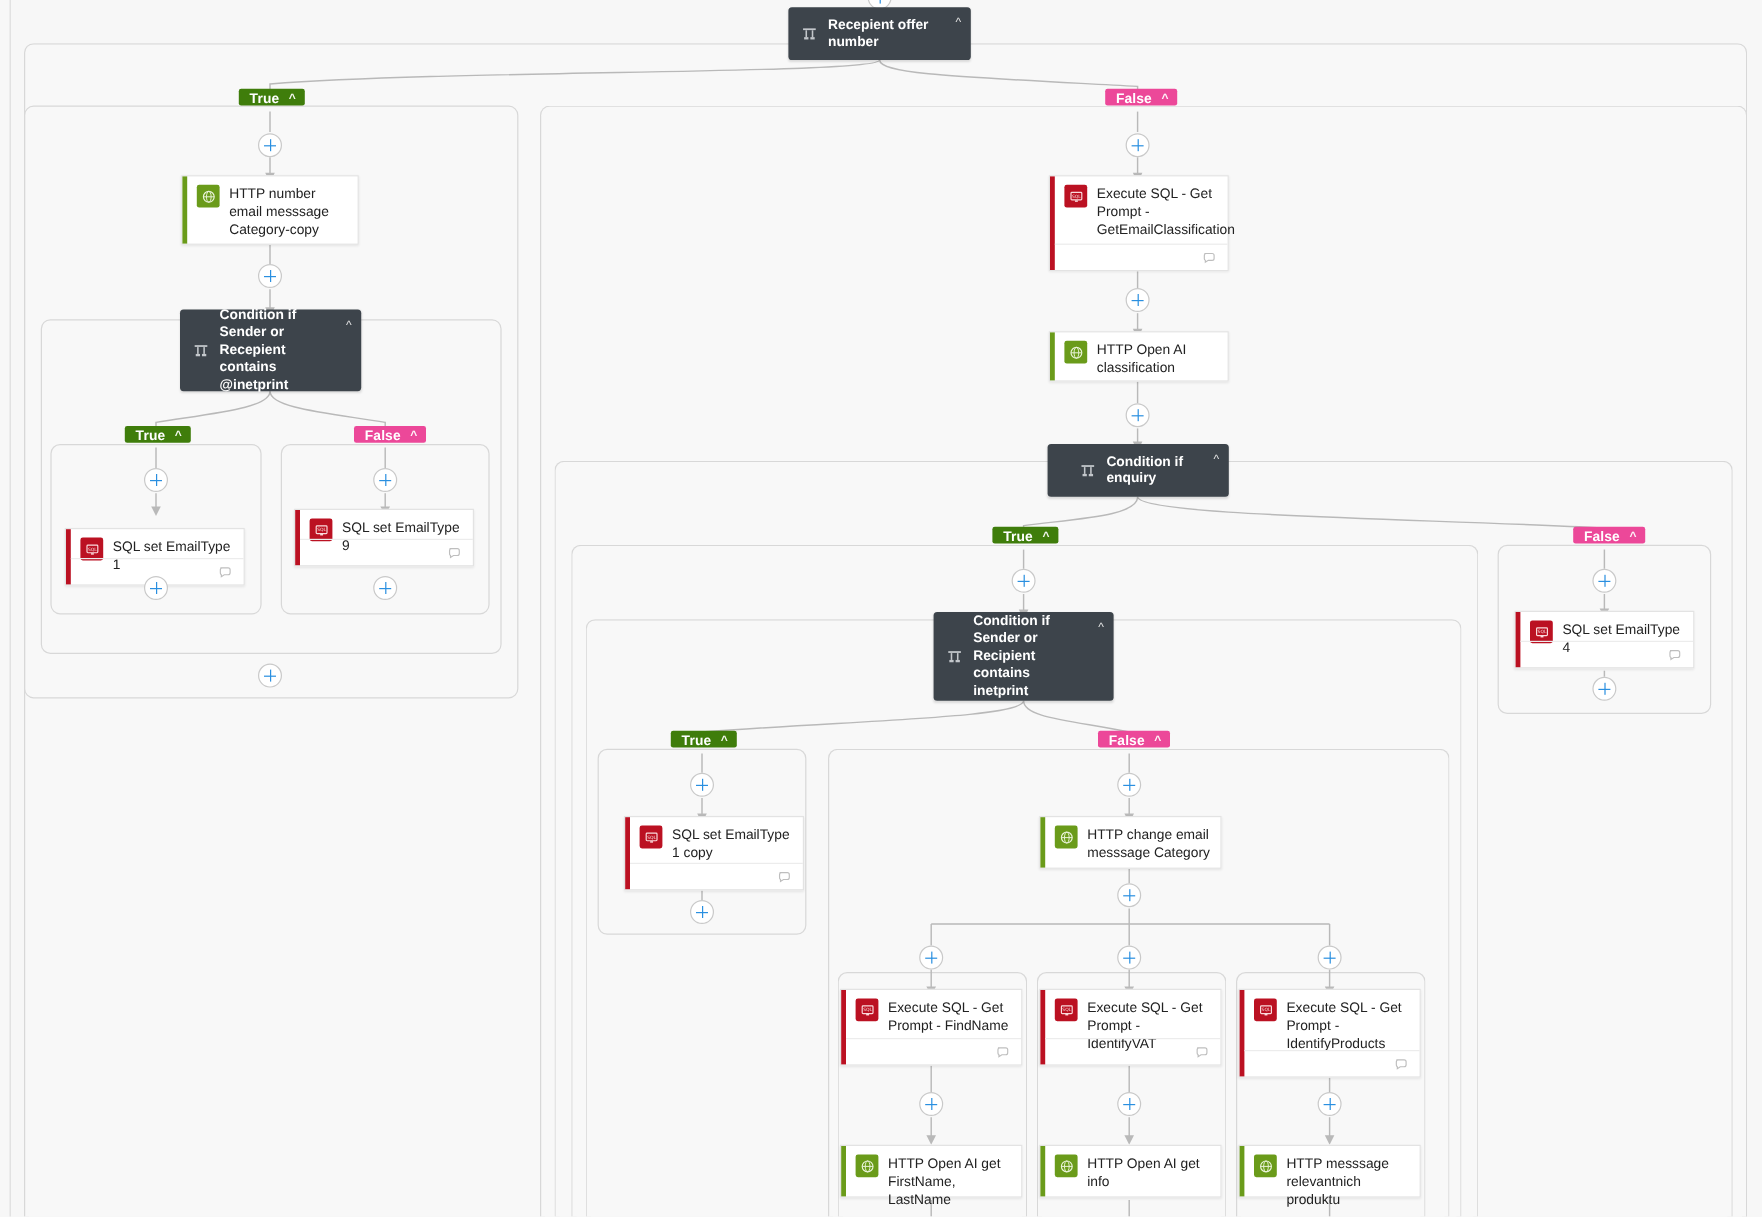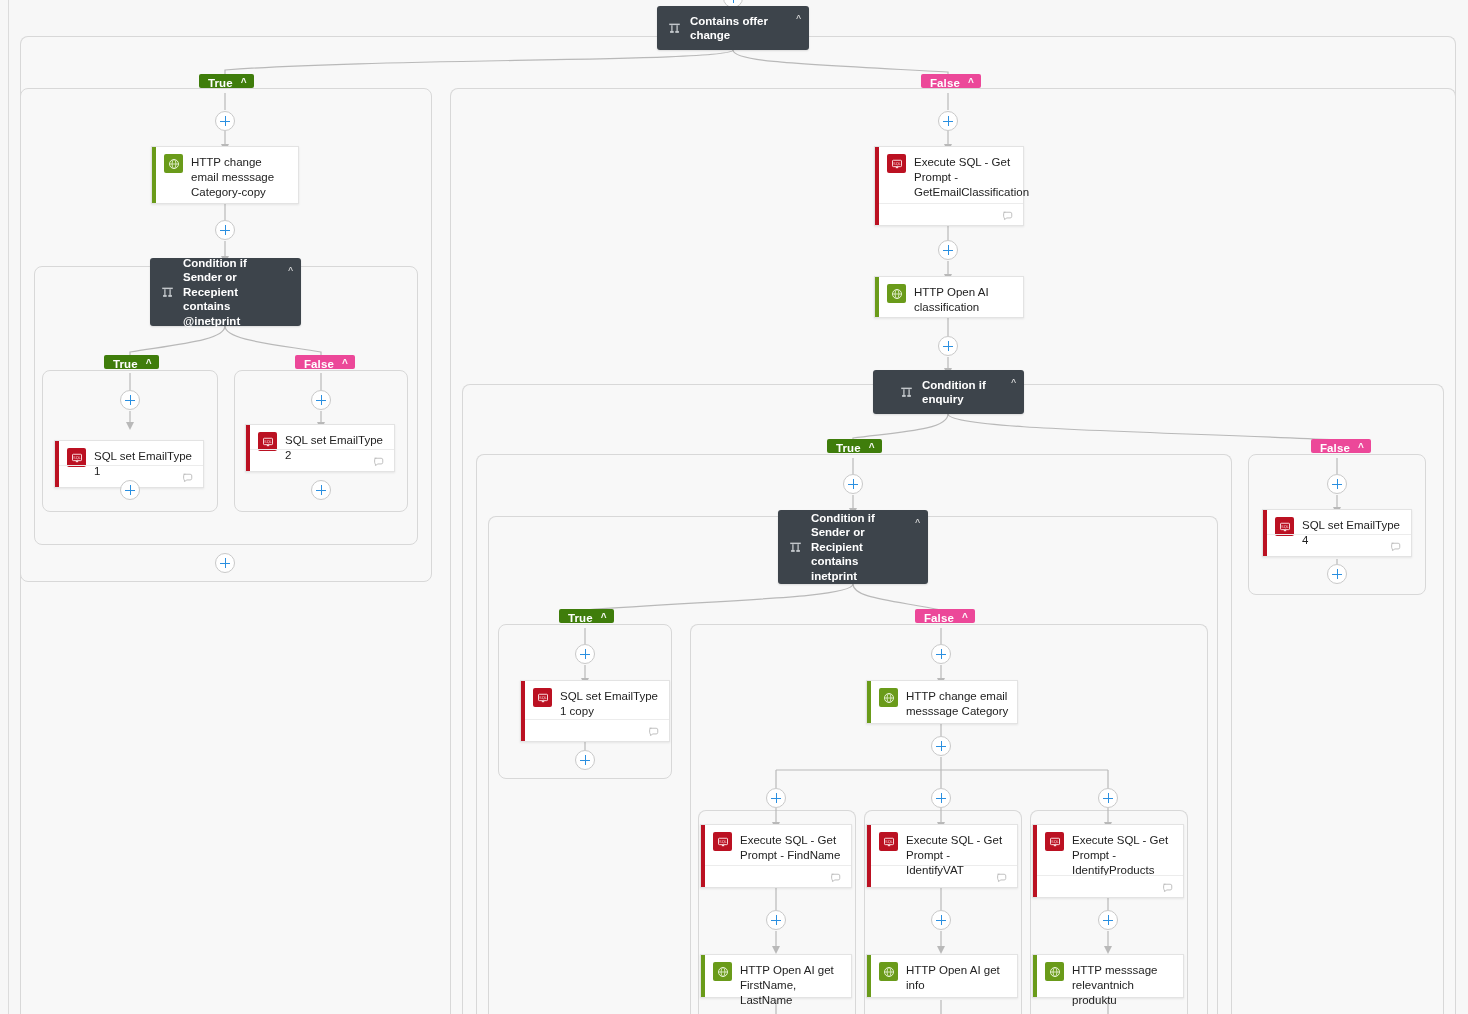--- a/index.html
+++ b/index.html
@@ -206,41 +206,41 @@
       <svg width="13" height="13" viewBox="0 0 16 16">
           <g fill="#c3c7cb">
             <rect x="1.5" y="2" width="13" height="1.8"></rect>
             <rect x="4" y="4" width="1.6" height="7"></rect>
             <rect x="10.4" y="4" width="1.6" height="7"></rect>
             <rect x="2.6" y="11" width="4.4" height="2.4"></rect>
             <rect x="9" y="11" width="4.4" height="2.4"></rect>
           </g>
         </svg>
     </span>
-    <span class="ctext">Contains offer change</span>
+    <span class="ctext">Recepient offer number</span>
     <span class="cchev">^</span>
   </div>
 
   <div class="badge t" style="left:199px;top:74px;">
     <span>True</span><span class="chev">^</span>
   </div>
 
   <div class="plus" style="left:215px;top:111px;"></div>
 
   <div class="node http" style="left:151px;top:146px;width:148px;height:58px;">
     <div class="bar"></div>
     <div class="head">
       <span class="ni">
         <svg width="12" height="12" viewBox="0 0 16 16">
             <circle cx="8" cy="8" r="6" fill="none" stroke="#e9f3d8" stroke-width="1.3"></circle>
             <ellipse cx="8" cy="8" rx="2.6" ry="6" fill="none" stroke="#e9f3d8" stroke-width="1.1"></ellipse>
             <line x1="2" y1="8" x2="14" y2="8" stroke="#e9f3d8" stroke-width="1.1"></line>
           </svg>
       </span>
-      <span class="label">HTTP change email messsage Category-copy</span>
+      <span class="label">HTTP number email messsage Category-copy</span>
     </div>
   </div>
 
   <div class="plus" style="left:215px;top:220px;"></div>
 
   <div class="cond" style="left:150px;top:258px;width:151px;height:68px;">
     <span class="ci">
       <svg width="13" height="13" viewBox="0 0 16 16">
           <g fill="#c3c7cb">
             <rect x="1.5" y="2" width="13" height="1.8"></rect>
@@ -289,21 +289,21 @@
   <div class="node sql" style="left:245px;top:424px;width:150px;height:48px;">
     <div class="bar"></div>
     <div class="head">
       <span class="ni">
         <svg width="12" height="12" viewBox="0 0 16 16">
             <rect x="2" y="3" width="12" height="8.5" rx="1" fill="none" stroke="#fadbdd" stroke-width="1.3"></rect>
             <rect x="6.4" y="12" width="3.2" height="1.6" fill="#fadbdd"></rect>
             <text x="8" y="9.2" font-size="5" fill="#fadbdd" text-anchor="middle" font-family="DejaVu Sans">SQL</text>
           </svg>
       </span>
-      <span class="label">SQL set EmailType 2</span>
+      <span class="label">SQL set EmailType 9</span>
     </div>
     <div class="foot">
       <span class="cmt">
         <svg width="13" height="13" viewBox="0 0 16 16">
             <path d="M2 4h8a2 2 0 0 1 2 2v3a2 2 0 0 1-2 2H6l-3 2v-2a2 2 0 0 1-1-2V6a2 2 0 0 1 2-2z" fill="none" stroke="#8a8a8a" stroke-width="1.2"></path>
           </svg>
       </span>
     </div>
   </div>
   <div class="plus" style="left:311px;top:480px;"></div>

